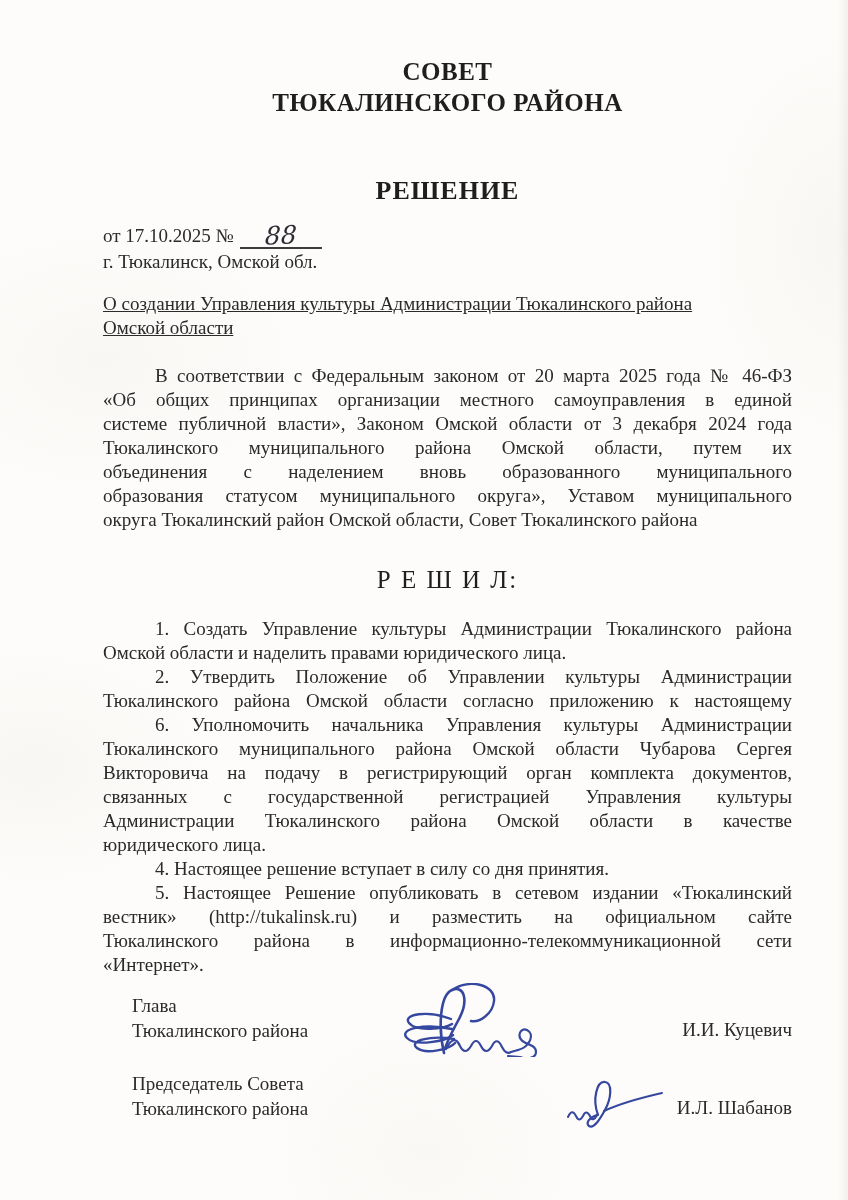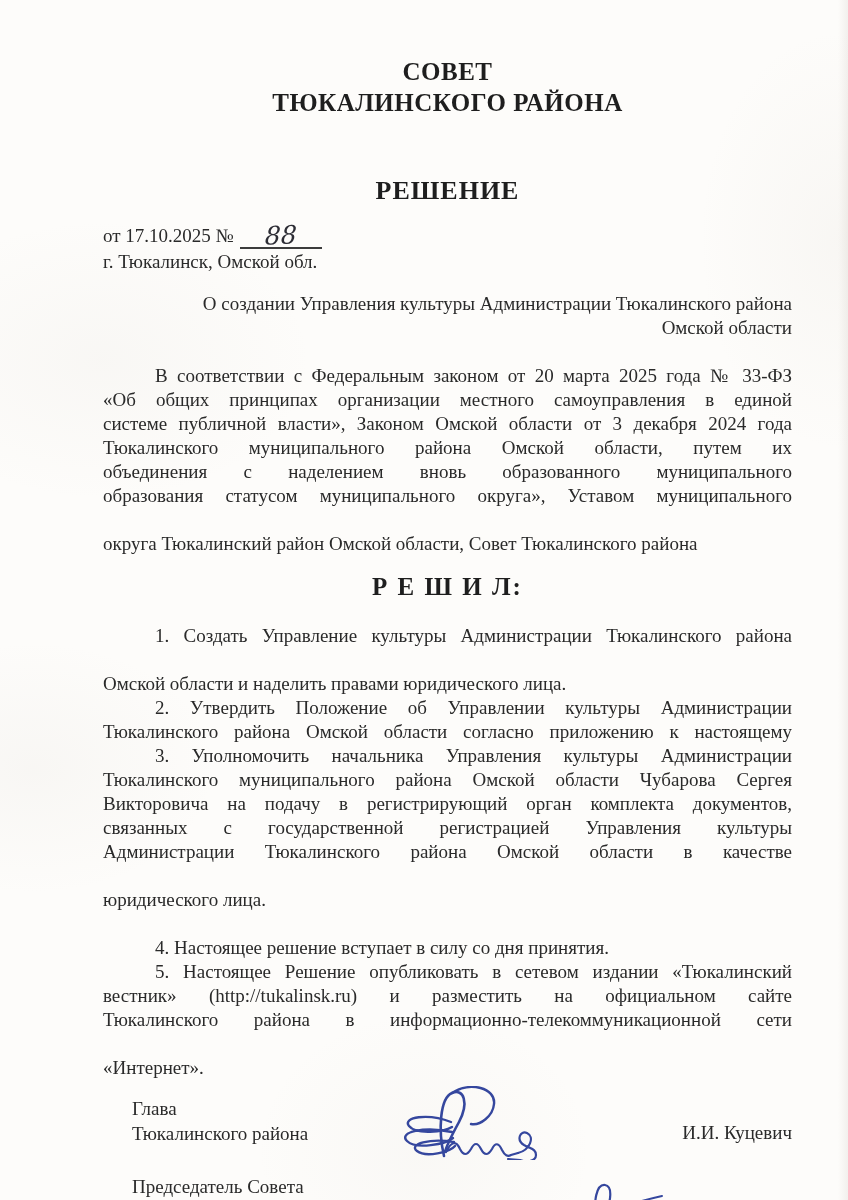--- a/index.html
+++ b/index.html
@@ -73,43 +73,44 @@
     color: #2d2d35;
     transform: rotate(-3deg) skewX(-6deg);
     position: relative;
     top: 2px;
   }
 
   .doc-title {
     margin-top: 18px;
   }
   .doc-title .tline {
-    text-align: right;
+    text-align: left;
     font-size: 19px;
     line-height: 24px;
+    text-decoration: underline;
   }
 
   .para {
     font-size: 19px;
     line-height: 24px;
   }
   .preamble { margin-top: 24px; }
   .items    { margin-top: 20px; }
   .para .tline {
     text-align: justify;
     text-align-last: justify;
     text-justify: inter-word;
   }
   .para .tline.first { text-indent: 52px; }
-  .para .tline.last  { text-align-last: left; margin-top: 24px; }
+  .para .tline.last  { text-align-last: left; }
 
   .resolved-heading {
-    margin-top: 14px;
-    text-align: center;
-    font-weight: bold;
+    margin-top: 31px;
+    text-align: center;
+    font-weight: normal;
     font-size: 25px;
     line-height: 34px;
     letter-spacing: 2px;
     color: #1e1e1e;
   }
 
   .signatures { margin-top: 16px; }
   .sig-row {
     position: relative;
     display: flex;
@@ -158,42 +159,42 @@
     </div>
     <div>г. Тюкалинск, Омской обл.</div>
   </div>
 
   <div class="doc-title">
       <div class="tline first">О создании Управления культуры Администрации Тюкалинского района</div>
       <div class="tline last">Омской области</div>
     </div>
 
   <div class="para preamble">
-      <div class="tline first">В соответствии с Федеральным законом от 20 марта 2025 года № 33-ФЗ</div>
+      <div class="tline first">В соответствии с Федеральным законом от 20 марта 2025 года № 46-ФЗ</div>
       <div class="tline">«Об общих принципах организации местного самоуправления в единой</div>
       <div class="tline">системе публичной власти», Законом Омской области от 3 декабря 2024 года</div>
       <div class="tline">Тюкалинского муниципального района Омской области, путем их</div>
       <div class="tline">объединения с наделением вновь образованного муниципального</div>
       <div class="tline">образования статусом муниципального округа», Уставом муниципального</div>
       <div class="tline last">округа Тюкалинский район Омской области, Совет Тюкалинского района</div>
     </div>
 
   <div class="resolved-heading">Р Е Ш И Л:</div>
 
   <div class="items">
     <div class="para">
         <div class="tline first">1. Создать Управление культуры Администрации Тюкалинского района</div>
         <div class="tline last">Омской области и наделить правами юридического лица.</div>
       </div>
     <div class="para">
         <div class="tline first">2. Утвердить Положение об Управлении культуры Администрации</div>
         <div class="tline">Тюкалинского района Омской области согласно приложению к настоящему</div>
       </div>
     <div class="para">
-        <div class="tline first">3. Уполномочить начальника Управления культуры Администрации</div>
+        <div class="tline first">6. Уполномочить начальника Управления культуры Администрации</div>
         <div class="tline">Тюкалинского муниципального района Омской области Чубарова Сергея</div>
         <div class="tline">Викторовича на подачу в регистрирующий орган комплекта документов,</div>
         <div class="tline">связанных с государственной регистрацией Управления культуры</div>
         <div class="tline">Администрации Тюкалинского района Омской области в качестве</div>
         <div class="tline last">юридического лица.</div>
       </div>
     <div class="para">
         <div class="tline first last">4. Настоящее решение вступает в силу со дня принятия.</div>
       </div>
     <div class="para">

